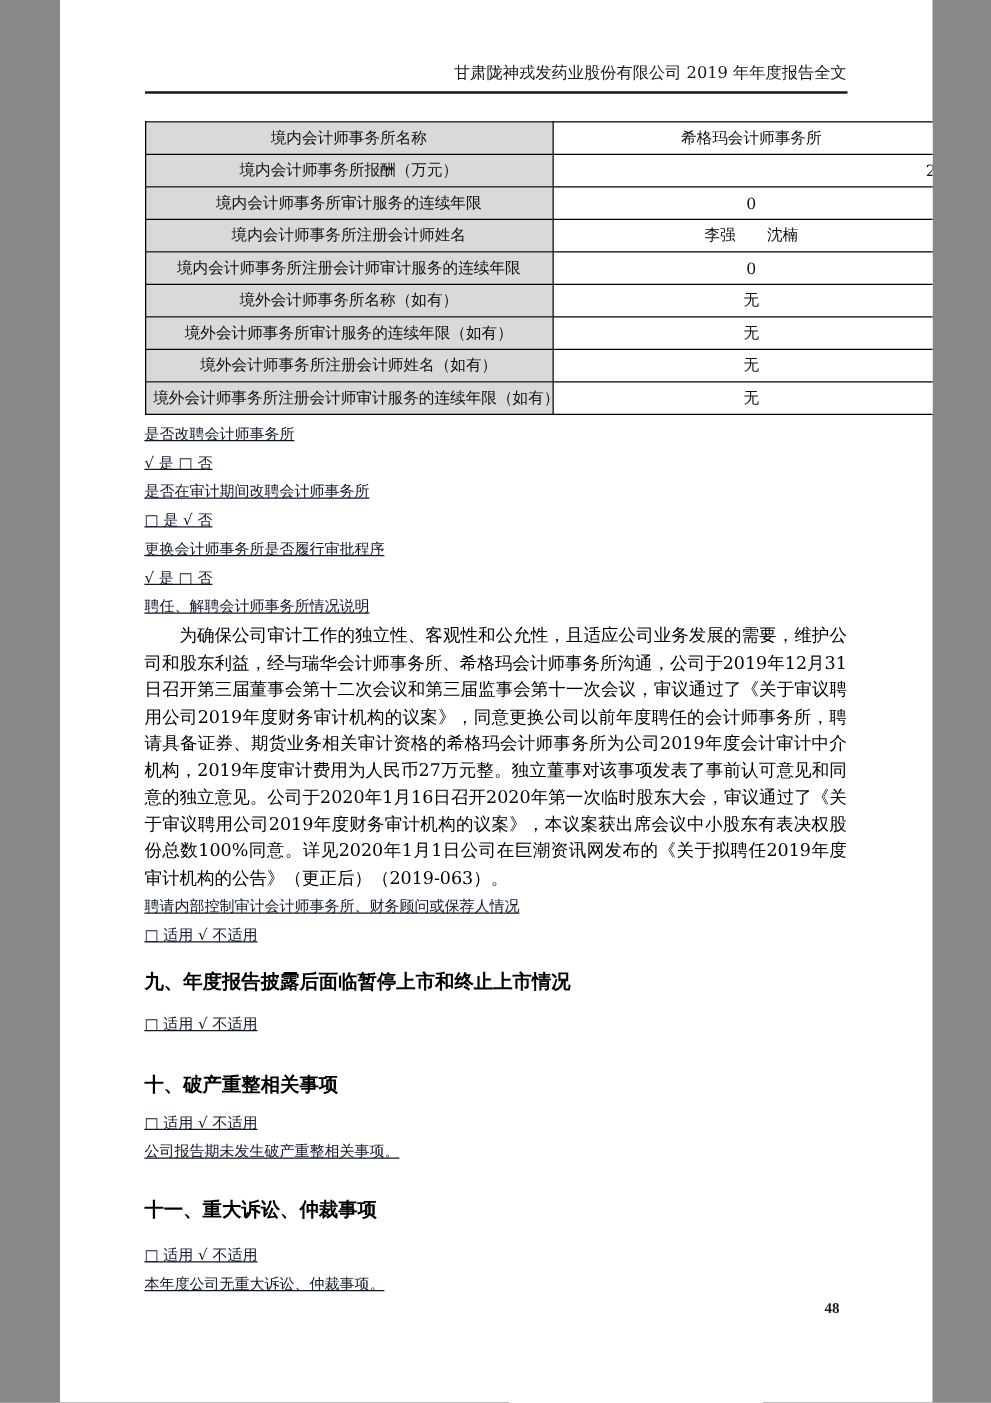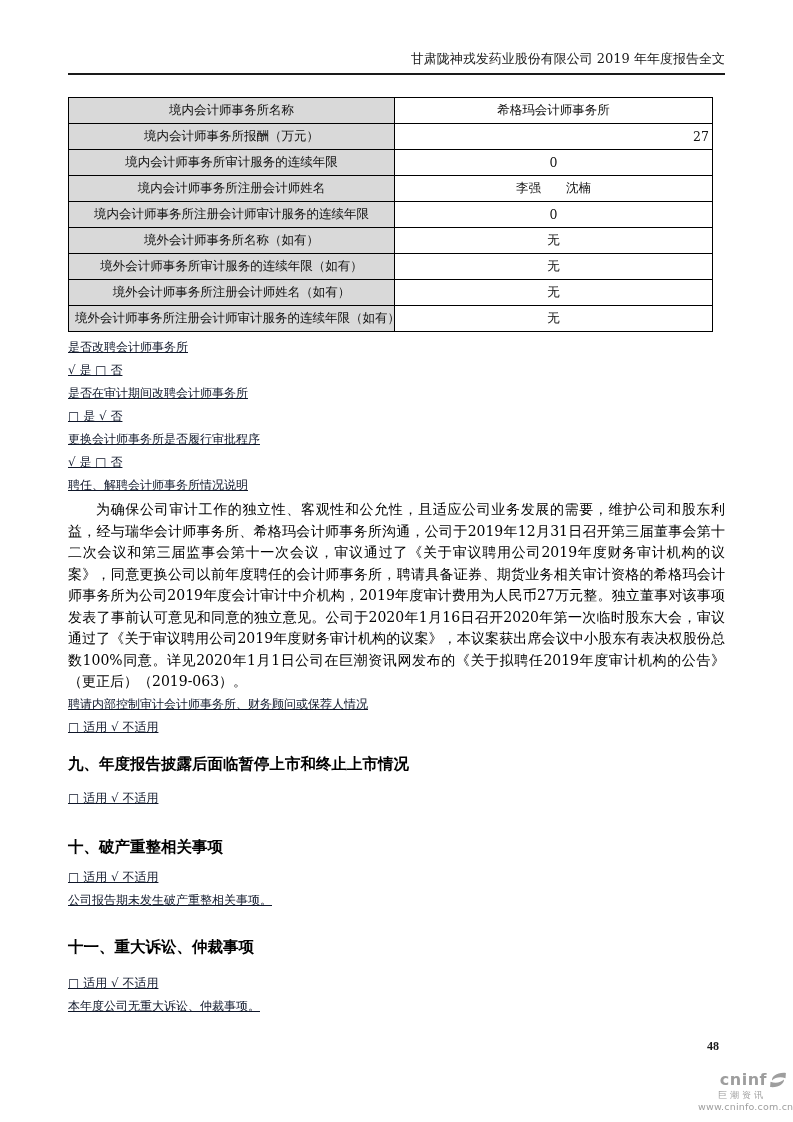--- a/index.html
+++ b/index.html
@@ -1,19 +1,19 @@
 <!DOCTYPE html>
 <html><head>
 <meta charset="utf-8">
 <style>
   * { margin: 0; padding: 0; box-sizing: border-box; }
   html, body { background: #888; }
   .page {
     position: relative;
-    width: 793px;
+    width: 698px;
     height: 1122px;
     margin: 0 auto;
     background: #ffffff;
     font-family: "DejaVu Serif", "Liberation Serif", serif;
     color: #111;
     padding: 50px 68px 0 68px;
     overflow: hidden;
   }
   
   .header {
@@ -193,25 +193,14 @@
   </div>
 
   <div>
     <h2 class="sec-heading h-eleven">十一、重大诉讼、仲裁事项</h2>
     <div class="smallline applicable-eleven">□ 适用 √ 不适用</div>
     <div class="smallline">本年度公司无重大诉讼、仲裁事项。</div>
   </div>
 
   <div class="page-number">48</div>
 
-  <div class="cninfo-logo">
-    <div class="logo-row">
-      <span class="logo-brand">cninf</span>
-      <svg class="logo-icon" viewBox="0 0 24 24">
-        <path d="M21.5 3.5 C11 2.5 4.5 7.5 4.8 12.5 C8.5 8.8 15 7.8 21 9.8 Z" fill="#9e9e9e"></path>
-        <path d="M2.5 20.5 C13 21.5 19.5 16.5 19.2 11.5 C15.5 15.2 9 16.2 3 14.2 Z" fill="#9e9e9e"></path>
-      </svg>
-    </div>
-    <div class="logo-cn">巨潮资讯</div>
-    <div class="logo-url">www.cninfo.com.cn</div>
-  </div>
 
 </div>
 
 </body></html>

